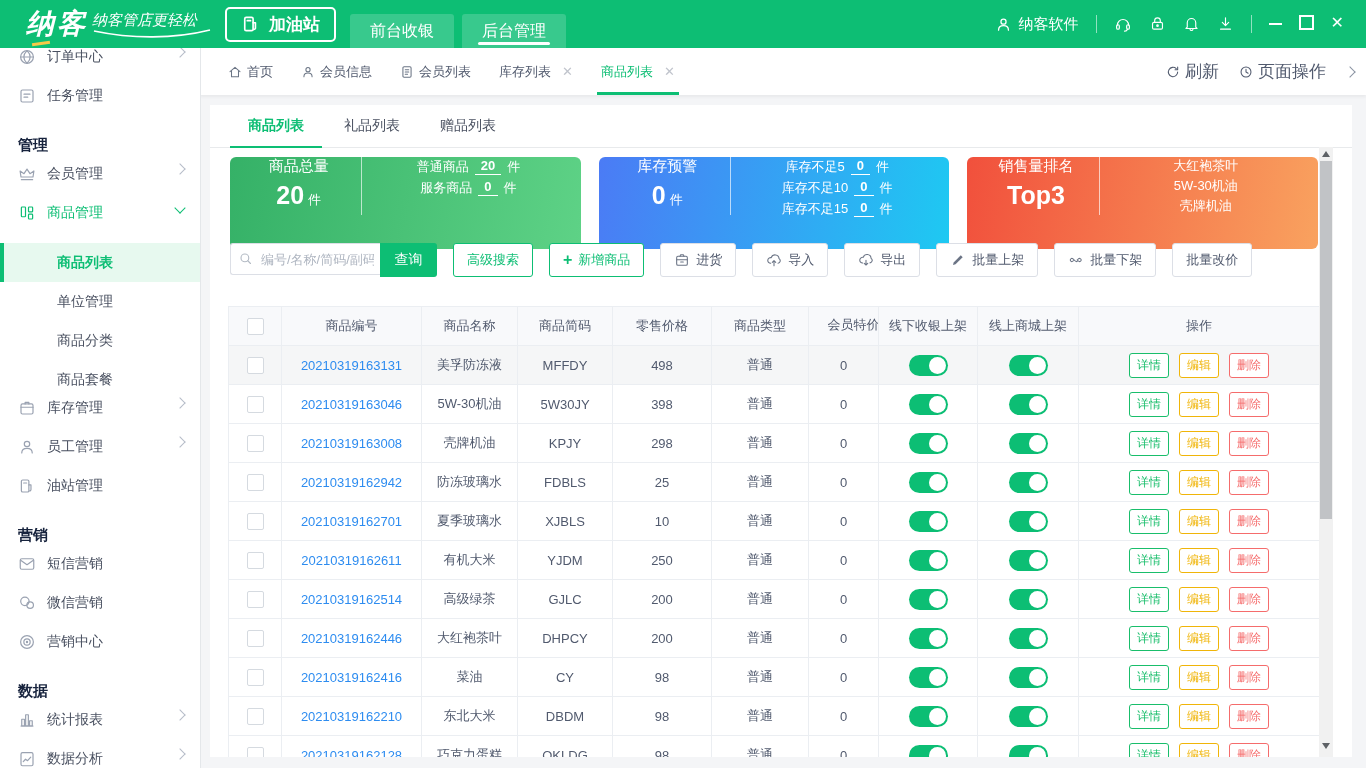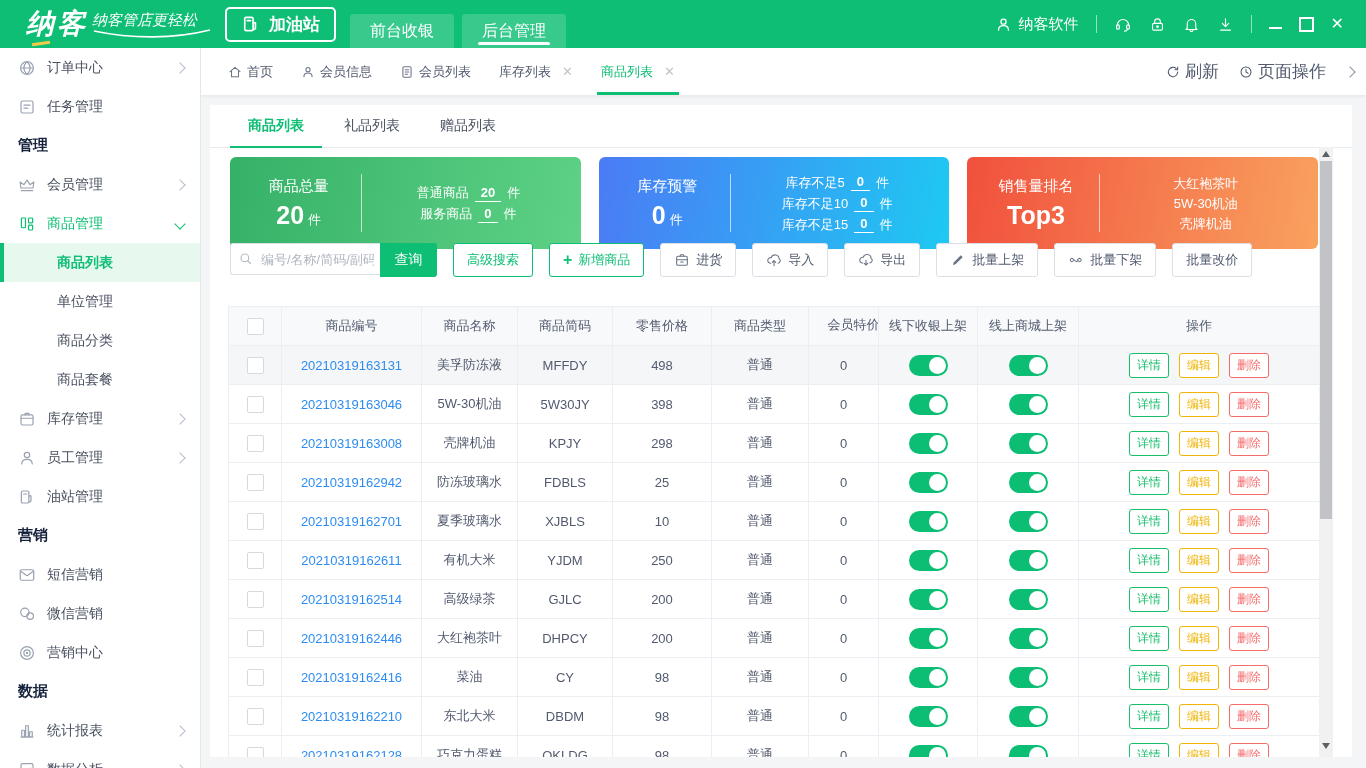--- a/index.html
+++ b/index.html
@@ -13,21 +13,21 @@
   .logo{font-size:28px;font-weight:bold;font-style:italic;letter-spacing:3px;margin-left:26px;position:relative}
   .logo::after{content:"";position:absolute;left:6px;bottom:-2px;width:18px;height:3px;background:#f7c948;transform:rotate(-8deg)}
   .slogan{margin-left:4px;font-family:"DejaVu Serif",serif;font-style:italic;font-size:15px;position:relative;padding-bottom:8px}
   .slogan svg{position:absolute;left:0;bottom:0}
   .station-btn{margin-left:28px;display:flex;align-items:center;gap:8px;border:2px solid #fff;border-radius:5px;
                padding:4px 14px;font-size:17px;font-weight:bold;cursor:pointer}
   .topnav{display:flex;align-items:flex-end;align-self:flex-end;margin-left:14px;gap:8px}
   .ttab{height:34px;padding:0 20px;display:flex;align-items:center;font-size:16px;
         background:rgba(255,255,255,.18);border-radius:3px 3px 0 0;position:relative;cursor:pointer}
   .ttab.active::after{content:"";position:absolute;left:16px;right:16px;bottom:3px;height:3px;background:#fff;border-radius:2px}
-  .topright{margin-left:auto;margin-right:22px;display:flex;align-items:center;gap:17px;font-size:15px}
+  .topright{margin-left:auto;margin-right:22px;display:flex;align-items:flex-start;gap:17px;font-size:15px}
   .account{display:flex;align-items:center;gap:7px}
   .tdivider{width:1px;height:18px;background:rgba(255,255,255,.55)}
   .tico{display:flex;align-items:center;cursor:pointer}
   .win-min{width:13px;height:2px;background:#fff;margin-top:8px}
   .win-max{width:11px;height:11px;border:2px solid #fff}
   .win-close{font-size:16px;font-weight:bold;line-height:1}
 
   
   .crumbbar{position:absolute;left:200px;top:48px;width:1166px;height:47px;background:#fff;
             display:flex;align-items:center;box-shadow:0 2px 3px rgba(0,0,0,.05);z-index:3}
@@ -37,40 +37,40 @@
   .crumb .x{color:#c0c4cc;font-size:13px;margin-left:6px}
   .crumb-right{margin-left:auto;margin-right:12px;display:flex;align-items:center;gap:20px;font-size:17px;color:#515a6e}
   .crumb-right .item{display:flex;align-items:center;gap:5px;cursor:pointer}
   .chev{display:inline-block;width:7px;height:7px;border-right:1.7px solid currentColor;border-bottom:1.7px solid currentColor}
   .chev.r{transform:rotate(-45deg)}
   .chev.d{transform:rotate(45deg)}
 
   
   .sidebar{position:absolute;left:0;top:48px;width:200px;height:720px;background:#fff;
            border-right:1px solid #e4e7ea;overflow:hidden;z-index:4}
-  .sitem{height:39px;display:flex;align-items:center;gap:11px;padding:0 16px 0 18px;font-size:14px;color:#495060;cursor:pointer}
+  .sitem{height:39px;display:flex;align-items:flex-start;gap:11px;padding:0 16px 0 18px;font-size:14px;color:#495060;cursor:pointer}
   .sitem .sico{color:#9aa2b1;display:flex;align-items:center}
   .sitem .arrow{margin-left:auto;color:#b6bcc8}
   .sitem.expanded{color:#0dbe74}
   .sitem.expanded .sico,.sitem.expanded .arrow{color:#0dbe74}
   .ssection{height:39px;display:flex;align-items:center;padding-left:18px;font-size:15px;font-weight:bold;color:#17233d}
   .ssub{height:39px;display:flex;align-items:center;padding-left:57px;font-size:14px;color:#495060;cursor:pointer}
   .ssub.active{background:#e7f9ef;color:#0dbe74;font-weight:bold;border-left:4px solid #0dbe74;padding-left:53px}
 
   
   .main{position:absolute;left:200px;top:95px;width:1166px;height:673px;background:#f4f5f7}
   .panel{position:absolute;left:10px;top:10px;width:1142px;height:652px;background:#fff;overflow:hidden}
   .ptabs{height:42px;border-bottom:1px solid #e8eaec;display:flex;padding-left:18px}
   .ptab{min-width:96px;display:flex;align-items:center;justify-content:center;font-size:14px;color:#495060;position:relative;cursor:pointer}
   .ptab.active{color:#0dbe74;font-weight:bold}
   .ptab.active::after{content:"";position:absolute;left:2px;right:2px;bottom:-1px;height:2px;background:#0dbe74}
 
   
   .cards{position:absolute;left:20px;top:52px;width:1088px;height:92px;display:flex;gap:18px}
-  .card{flex:1;border-radius:6px;color:#fff;display:flex;align-items:center;padding:0 6px}
+  .card{flex:1;border-radius:6px;color:#fff;display:flex;align-items:flex-start;padding:0 6px}
   .card.green{background:linear-gradient(100deg,#35b167,#5ed286)}
   .card.blue{background:linear-gradient(100deg,#4b7bf5,#1ec9f2)}
   .card.orange{background:linear-gradient(100deg,#f1503c,#f9a25f)}
   .card-left{width:37%;text-align:center}
   .card-title{font-size:15px}
   .card-value{margin-top:5px;font-size:25px;font-weight:bold}
   .card-value .unit{font-size:13px;font-weight:normal;margin-left:4px}
   .card-div{width:1px;height:58px;background:rgba(255,255,255,.65)}
   .card-right{flex:1;display:flex;flex-direction:column;align-items:center;justify-content:center;gap:3px;font-size:13px}
   .cd-row{display:flex;align-items:center;gap:6px;line-height:17px}

